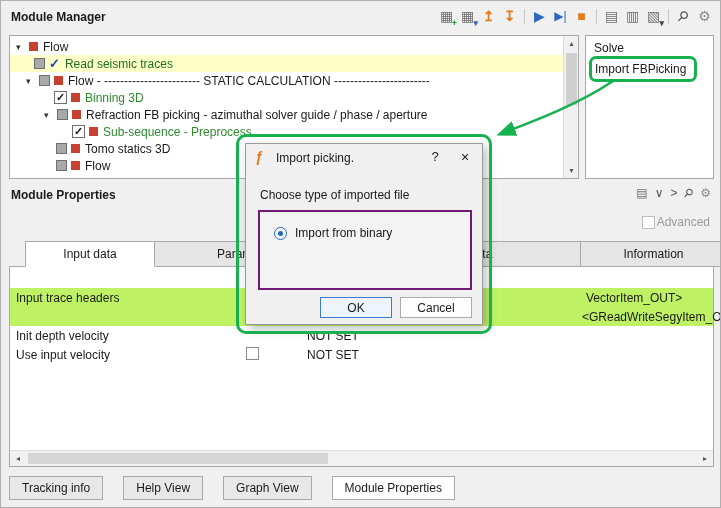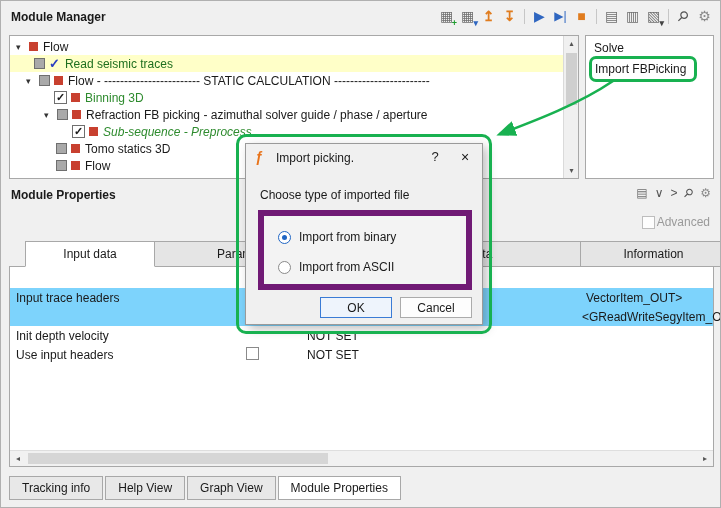--- a/index.html
+++ b/index.html
@@ -14,21 +14,21 @@
 .tree-panel{position:absolute;left:8px;top:34px;width:570px;height:144px;background:#fff;border:1px solid #a8a8a8;overflow:hidden}
 .trow{position:absolute;left:0;height:17px;width:553px;display:flex;align-items:center;white-space:nowrap}
 .trow.hl{background:#ffffc8}
 .expander{width:13px;font-size:9px;color:#333}
 .gsq{flex:0 0 11px;width:11px;height:11px;background:#a9a9a9;border:1px solid #6f6f6f;margin-right:4px}
 .rsq{flex:0 0 9px;width:9px;height:9px;background:#c8402f;margin-right:5px}
 .cbx{flex:0 0 13px;width:13px;height:13px;background:#fff;border:1px solid #6f6f6f;font-size:11px;line-height:11px;text-align:center;font-weight:bold;margin-right:4px}
 .bluechk{color:#2b3fc0;font-weight:bold;margin-right:5px;font-size:13px}
 .t-green{color:#2e8b2e}
 .t-dgreen{color:#1f6f1f}
-.t-italic{font-style:italic}
+.t-italic{}
 .vscroll{position:absolute;right:0;top:0;width:15px;height:100%;background:#f0f0f0;border-left:1px solid #dadada}
 .sarrow{position:absolute;left:0;width:15px;height:15px;font-size:8px;color:#555;text-align:center;line-height:15px}
 .vthumb{position:absolute;left:2px;top:17px;width:11px;height:52px;background:#cfcfcf}
 .solve-panel{position:absolute;left:584px;top:34px;width:129px;height:144px;background:#fff;border:1px solid #a8a8a8}
 .solve-label{position:absolute;left:8px;top:5px}
 .fb-box{position:absolute;left:3px;top:20px;width:108px;height:26px;border:3px solid #18b150;border-radius:7px;background:#fff;display:flex;align-items:center;padding-left:3px}
 .mp-title{position:absolute;left:10px;top:187px;font-weight:bold}
 .mp-icons{position:absolute;right:9px;top:185px;display:flex;align-items:center;gap:7px}
 .mpicon{font-size:12px}
 .search-input{position:absolute;left:8px;top:210px;width:634px;height:23px;border:1px solid #b0b0b0;background:#fff;padding:0 6px;font-family:"Liberation Sans",sans-serif;font-size:12px}
@@ -37,37 +37,37 @@
 .cb-gray{width:13px;height:13px;border:1px solid #bdbdbd;background:#fdfdfd}
 .tabs{position:absolute;left:24px;top:240px;display:flex}
 .tab{height:26px;display:flex;align-items:center;justify-content:center;background:#e5e5e5;border:1px solid #a8a8a8;margin-right:-1px}
 .tab.active{background:#fff;border-bottom:1px solid #fff;z-index:3}
 .content{position:absolute;left:8px;top:265px;width:705px;height:201px;background:#fff;border:1px solid #a8a8a8}
 .thead{position:absolute;left:0;top:0;width:703px;height:20px;background:#fafafa;border-bottom:1px solid #d8d8d8}
 .th-name{position:absolute;left:6px;top:3px}
 .th-value{position:absolute;left:232px;top:3px}
 .colsep{position:absolute;left:225px;top:2px;width:1px;height:15px;background:#d4d4d4}
 .prow{position:absolute;left:0;width:703px;height:19px}
-.prow.hl{background:#7dd3fc}
+.prow.hl{background:#bef264}
 .pname{position:absolute;left:6px;top:3px;white-space:nowrap}
 .pval{position:absolute;top:3px;white-space:nowrap}
 .pcb{position:absolute;left:236px;top:2px;width:13px;height:13px;border:1px solid #8a8a8a;background:#fff}
 .hscroll{position:absolute;left:0;bottom:0;width:703px;height:16px;background:#f1f1f1;border-top:1px solid #dedede}
 .harrow{position:absolute;top:0;width:16px;height:15px;font-size:8px;color:#555;text-align:center;line-height:15px}
 .hthumb{position:absolute;left:18px;top:2px;width:300px;height:11px;background:#d6d6d6}
-.btabs{position:absolute;left:8px;top:475px;display:flex;gap:2px}
+.btabs{position:absolute;left:8px;top:475px;display:flex;gap:20px}
 .btab{height:24px;display:flex;align-items:center;padding:0 12px;background:#e8e8e8;border:1px solid #a8a8a8}
 .btab.active{background:#fff}
 .dlg{position:absolute;left:244px;top:142px;width:238px;height:182px;background:#f0f0f0;border:1px solid #9a9a9a;box-shadow:4px 4px 10px rgba(0,0,0,.25);z-index:50}
 .dlg-logo{position:absolute;left:9px;top:5px;font-size:14px;font-weight:bold;font-style:italic;color:#e8731a}
 .dlg-title-text{position:absolute;left:30px;top:7px}
 .dlg-help{position:absolute;right:34px;top:2px;width:26px;height:22px;text-align:center;line-height:22px;font-size:13px;color:#222}
 .dlg-close{position:absolute;right:4px;top:2px;width:26px;height:22px;text-align:center;line-height:22px;font-size:14px}
 .dlg-msg{position:absolute;left:14px;top:44px}
-.dlg-group{position:absolute;left:12px;top:66px;width:214px;height:80px;border:6px solid #701a75;background:#f3f3f3}
+.dlg-group{position:absolute;left:12px;top:66px;width:214px;height:80px;border:2px solid #701a75;background:#f3f3f3}
 .radio-row{position:absolute;left:14px;display:flex;align-items:center;gap:8px}
 .radio{width:13px;height:13px;border:1px solid #8a8a8a;border-radius:50%;background:#fff;position:relative;flex:0 0 13px}
 .radio.sel{border-color:#2066c4}
 .radio.sel::after{content:"";position:absolute;left:3px;top:3px;width:5px;height:5px;border-radius:50%;background:#2066c4}
 .dlg-btn{position:absolute;top:153px;width:72px;height:21px;display:flex;align-items:center;justify-content:center;background:#fdfdfd;border:1px solid #ababab;cursor:default}
 .dlg-btn.ok{left:74px;border:1px solid #3a7bd5;background:#eef4fc}
 .dlg-btn.cancel{left:154px}
 .annot-box{position:absolute;left:235px;top:133px;width:256px;height:200px;border:3px solid #18b150;border-radius:10px;z-index:60;pointer-events:none}
 .arrow-layer{position:absolute;left:0;top:0;z-index:70;pointer-events:none}
 </style>
@@ -214,21 +214,21 @@
       <span class="pval" style="left:576px">VectorItem_OUT&gt;</span>
     </div>
     <div class="prow hl" style="top:40px">
       <span class="pval" style="left:572px">&lt;GReadWriteSegyItem_OUT&gt;</span>
     </div>
     <div class="prow" style="top:59px">
       <span class="pname">Init depth velocity</span>
       <span class="pval" style="left:297px">NOT SET</span>
     </div>
     <div class="prow" style="top:78px">
-      <span class="pname">Use input headers</span>
+      <span class="pname">Use input velocity</span>
       <span class="pcb"></span>
       <span class="pval" style="left:297px">NOT SET</span>
     </div>
     <div class="hscroll">
       <span class="harrow" style="left:0">◂</span>
       <span class="hthumb"></span>
       <span class="harrow" style="right:0">▸</span>
     </div>
   </div>
 
@@ -251,24 +251,20 @@
     <span class="dlg-logo">ƒ</span>
     <span class="dlg-title-text">Import picking.</span>
     <span class="dlg-help">?</span>
     <span class="dlg-close">×</span>
     <span class="dlg-msg">Choose type of imported file</span>
     <div class="dlg-group">
       <div class="radio-row" style="top:14px">
         <span class="radio sel"></span>
         <span>Import from binary</span>
       </div>
-      <div class="radio-row" style="top:44px">
-        <span class="radio"></span>
-        <span>Import from ASCII</span>
-      </div>
     </div>
     <div class="dlg-btn cancel">Cancel</div>
     <div class="dlg-btn ok">OK</div>
   </div>
 
   <div class="annot-box"></div>
   <svg class="arrow-layer" width="721" height="508" viewBox="0 0 721 508">
     <defs>
       <marker id="ah" markerWidth="9" markerHeight="9" refX="6" refY="3" orient="auto">
         <path d="M0,0 L7.5,3 L0,6 z" fill="#18b150"></path>

